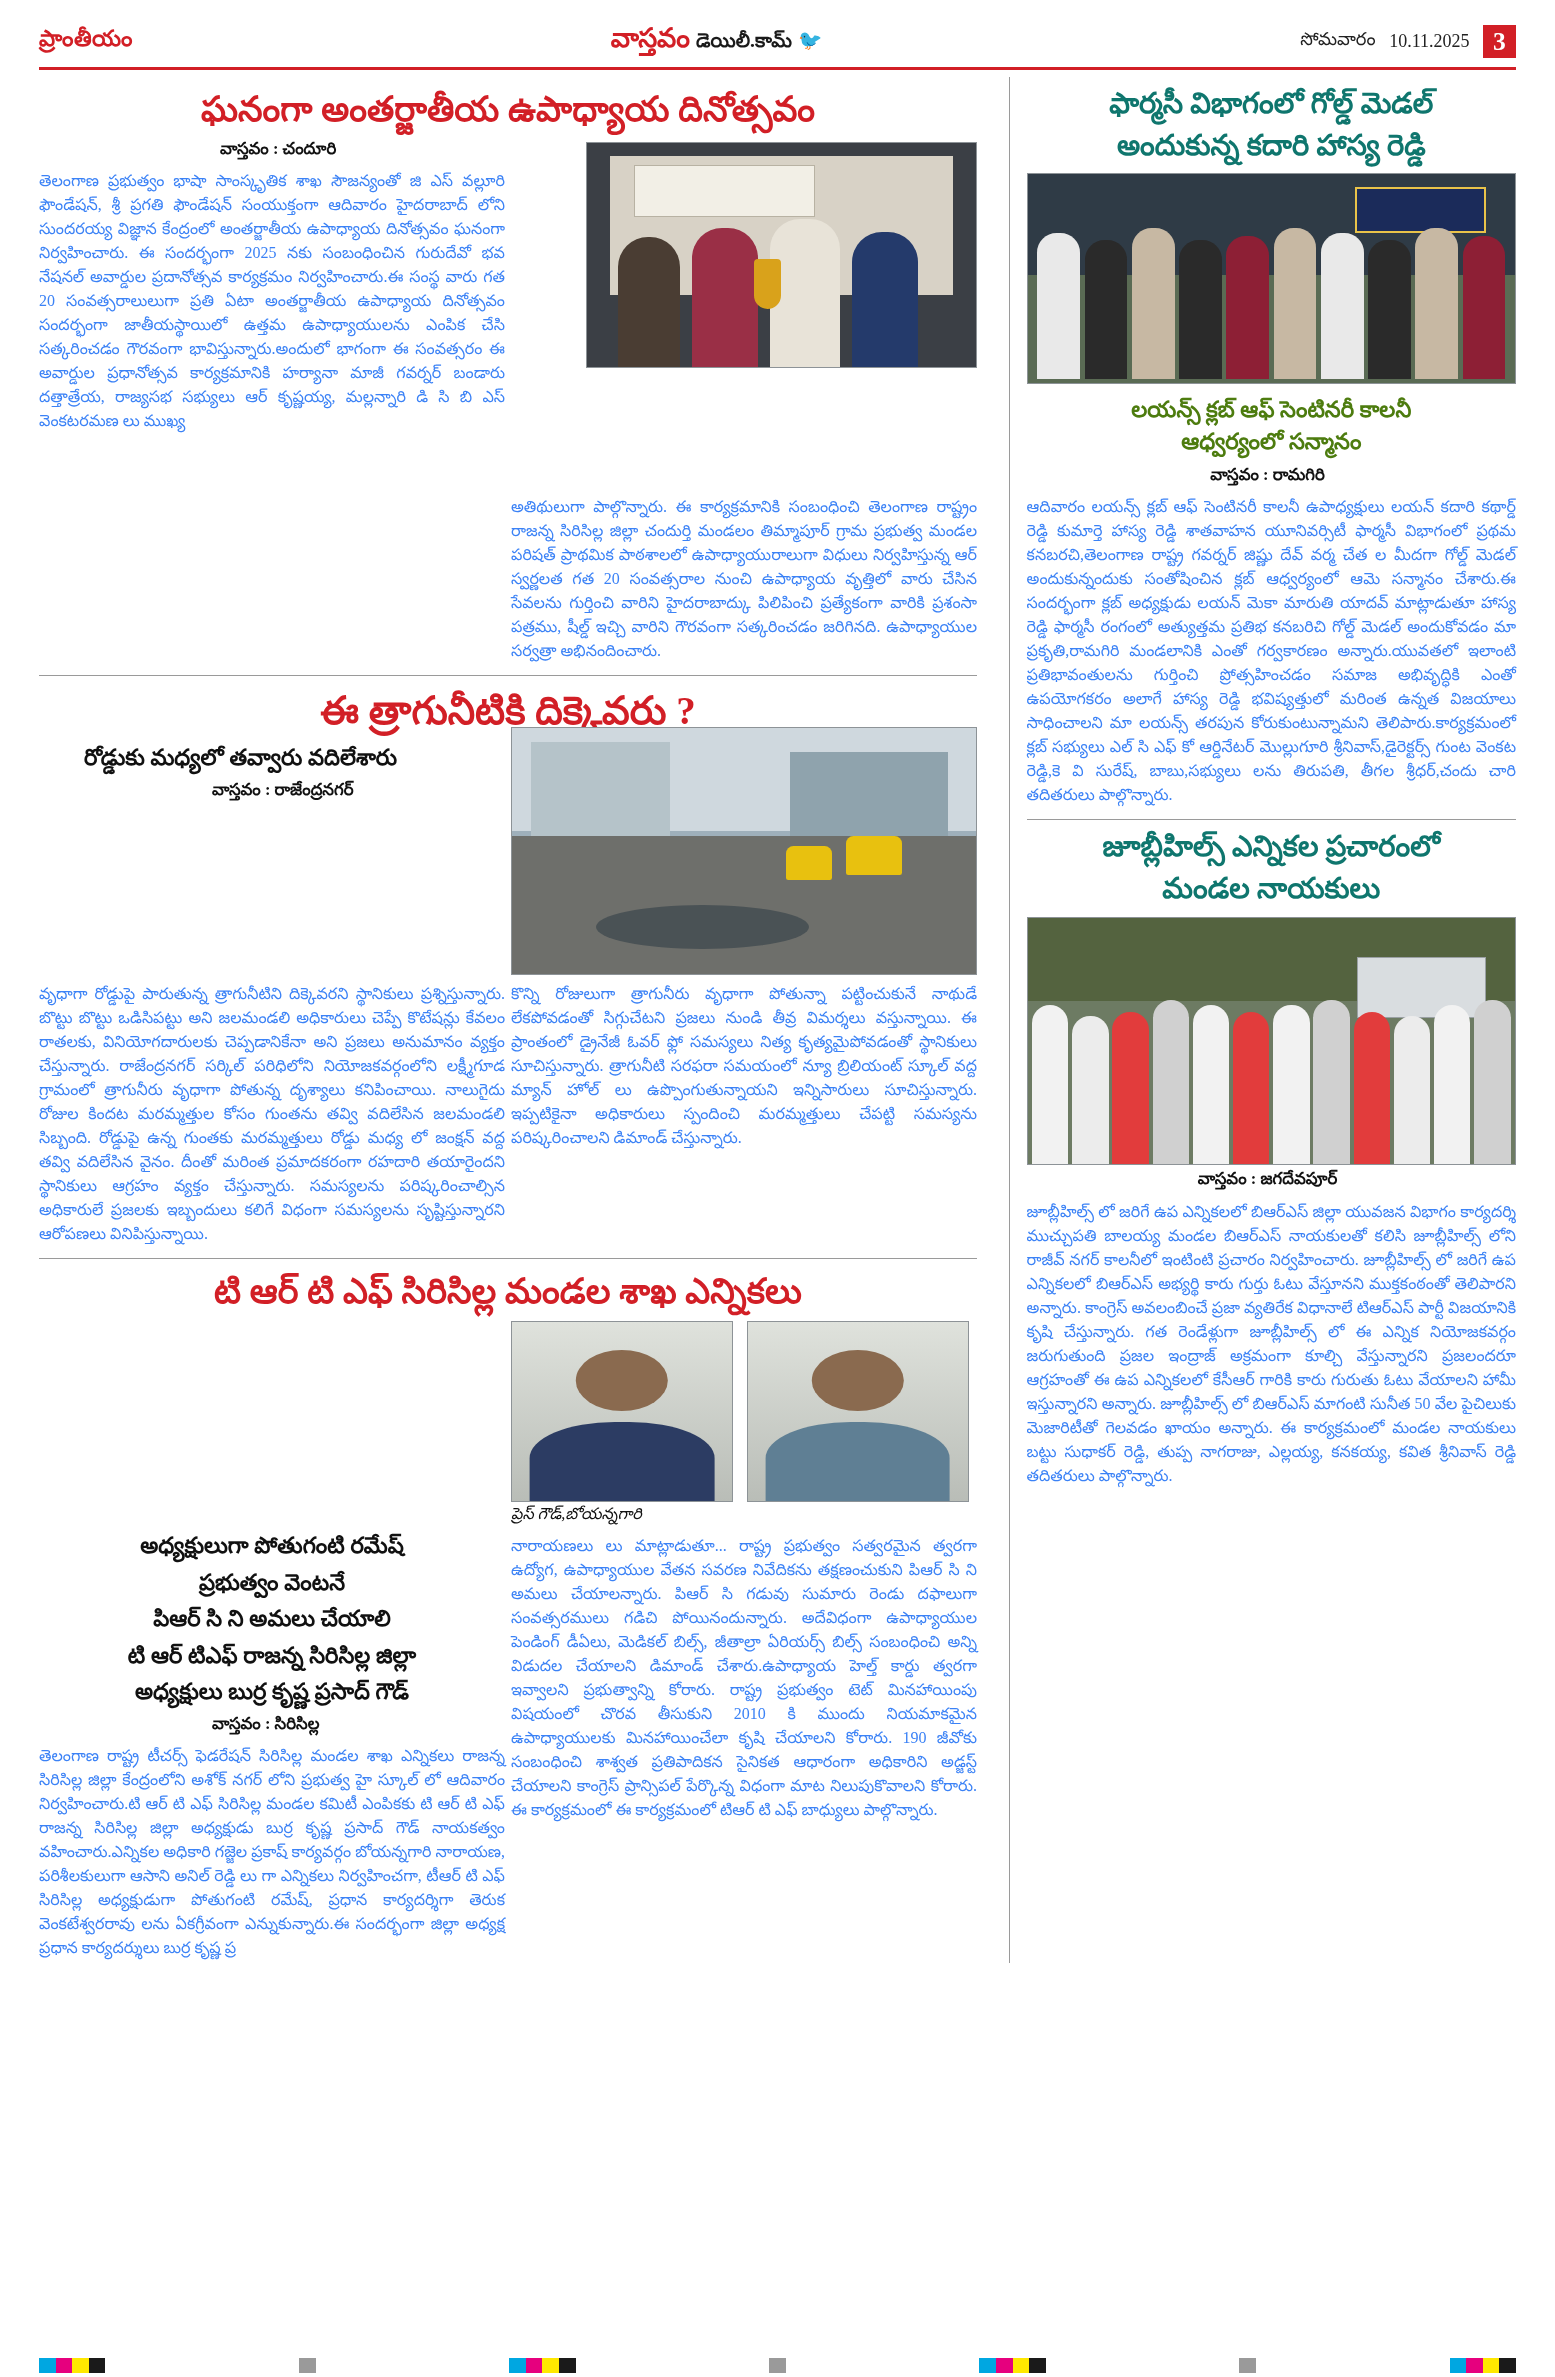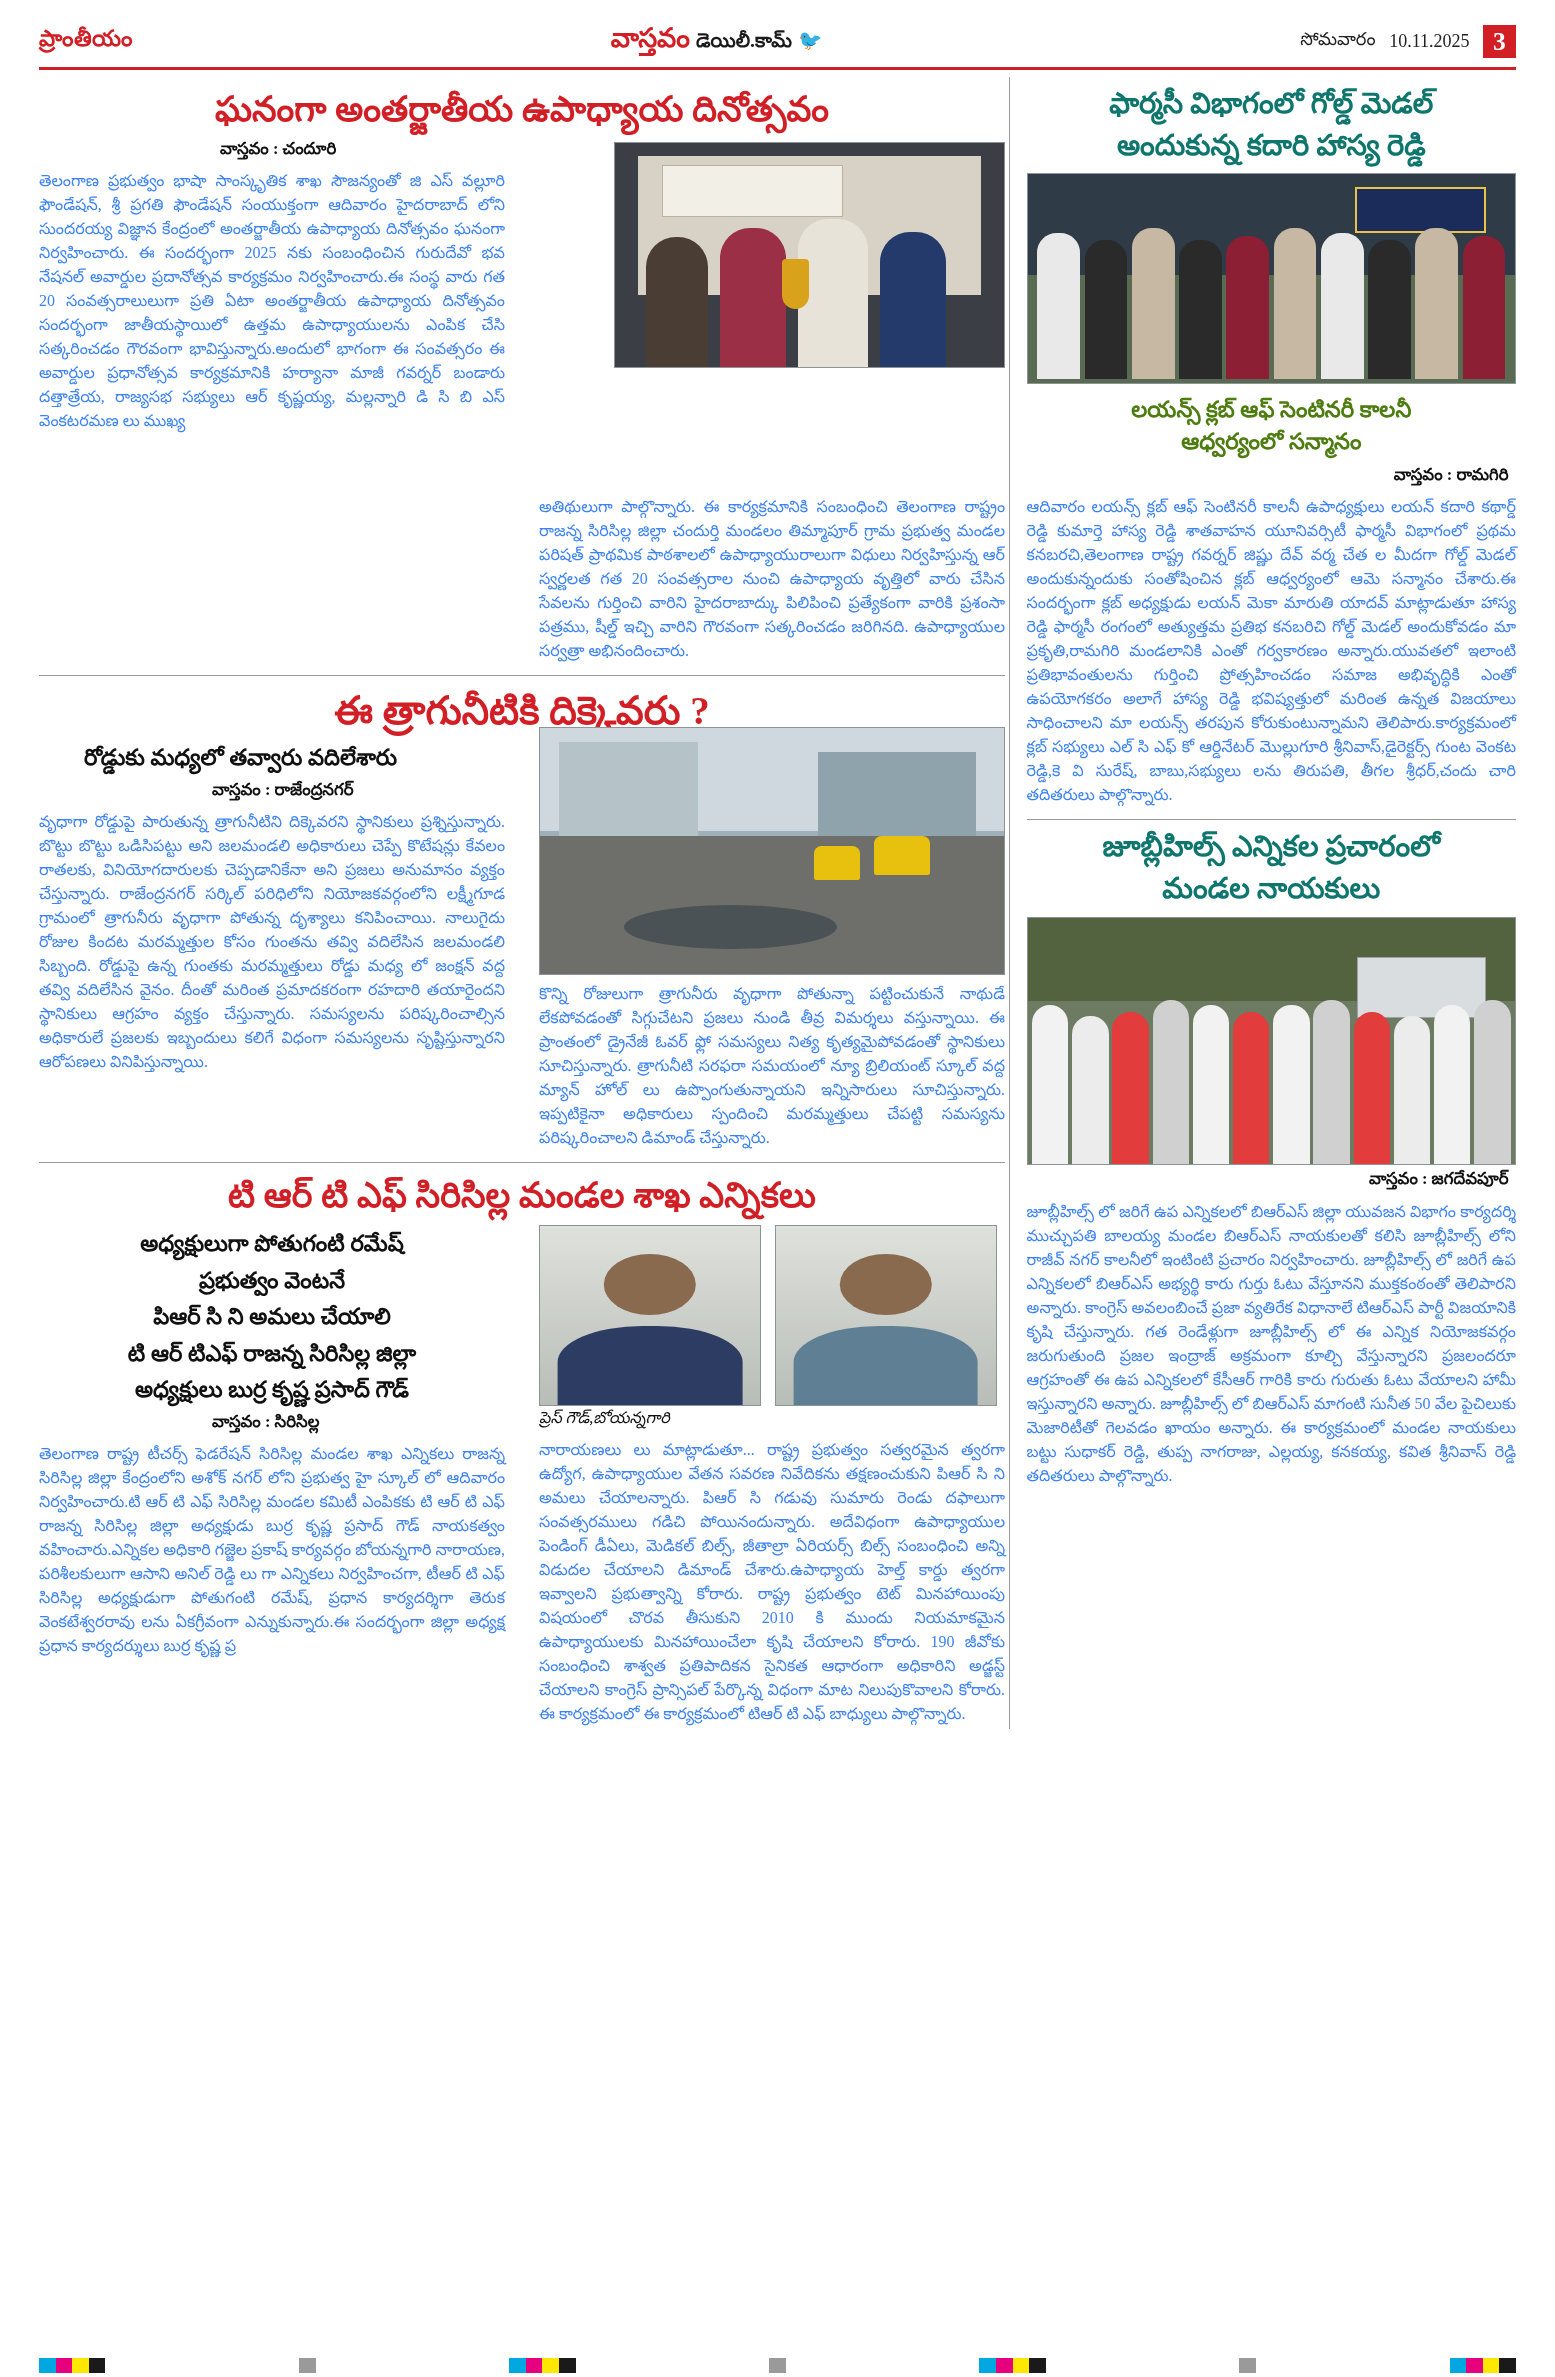--- a/index.html
+++ b/index.html
@@ -85,21 +85,21 @@
 
   
   .content {
     position: relative;
     margin: 7.5px 39px 0 39px;
     display: flex;
     gap: 0;
   }
   .col-left {
     width: 971px;
-    padding-right: 4px;
+    padding-right: 32px;
     box-sizing: border-box;
     border-right: 1.5px solid #9a9a9a;
   }
   .col-right {
     width: 506px;
     padding-left: 16.6px;
     box-sizing: border-box;
   }
 
   
@@ -144,21 +144,20 @@
   }
   .byline {
     font-family: "Liberation Serif", serif;
     font-size: 16.6px;
     font-weight: bold;
     text-align: center;
     margin: 4.5px 0 7.5px 0;
     color: #111;
   }
   .byline.right-align {
-    text-align: right;
     padding-right: 7.5px;
   }
 
   
   .body-text {
     font-family: "Liberation Serif", serif;
     font-size: 16px;
     line-height: 1.5;
     text-align: justify;
     color: #3b82f6;

